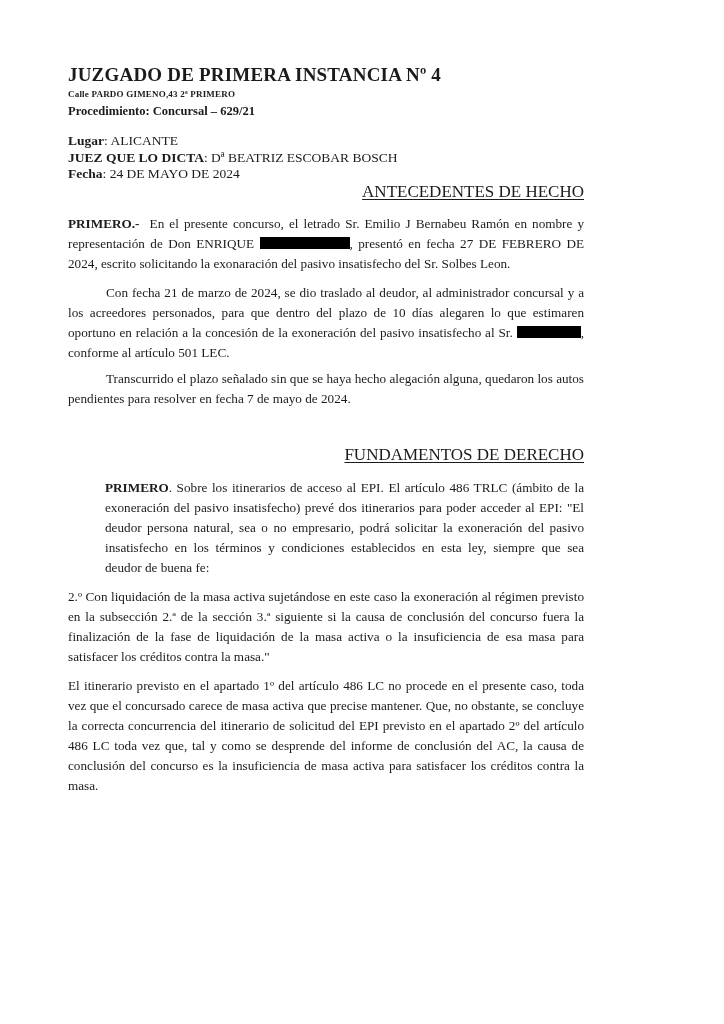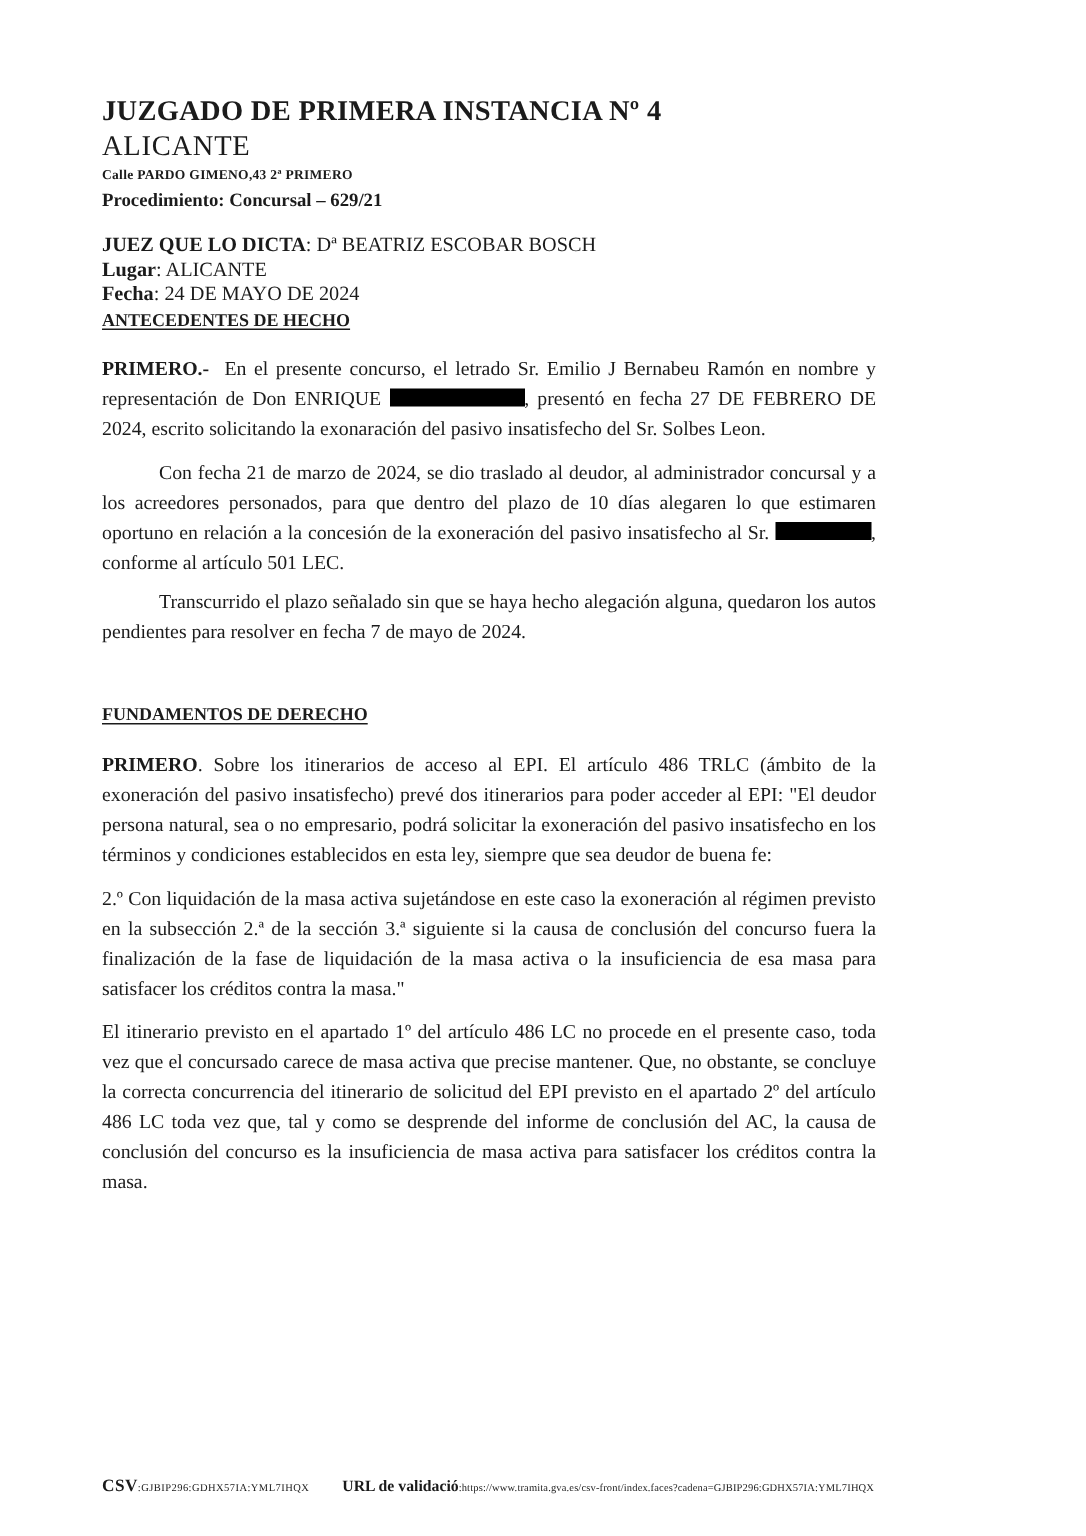--- a/index.html
+++ b/index.html
@@ -57,43 +57,43 @@
     text-decoration: underline;
     text-underline-offset: 3px;
   }
   .meta {
     margin-top: 14px;
     font-size: 13.5px;
     line-height: 16.5px;
   }
   .meta b { font-weight: bold; }
   .section-heading {
-    text-align: left;
-    font-size: 12px;
-    font-weight: bold;
+    text-align: right;
+    font-size: 17px;
+    font-weight: normal;
     line-height: 17px;
     margin: 0;
   }
   .section-heading .u {
     text-decoration: underline;
     text-underline-offset: 2px;
   }
   .sh-antecedentes { margin-top: 0px; }
   .sh-fundamentos { margin-top: 37px; }
   .para {
     font-size: 13.2px;
     line-height: 20px;
     text-align: justify;
     margin: 0;
   }
   .para b { font-weight: bold; }
   .mt-p1 { margin-top: 14px; }
   .mt-p  { margin-top: 9px; }
   .mt-p3 { margin-top: 6px; }
-  .mt-f1 { margin-top: 15px; }
+  .mt-f1 { margin-top: 15px; margin-left: 37px; }
   .mt-f  { margin-top: 9px; }
   .indent { text-indent: 38px; }
   .redaction {
     display: inline-block;
     background: #000000;
     height: 12px;
     vertical-align: -1px;
   }
   .redaction-1 { width: 90px; }
   .redaction-2 { width: 64px; }
@@ -126,29 +126,28 @@
   }
 </style>
 </head>
 <body>
 
 <div class="page">
   <div class="content">
 
     <div>
       <div class="court-name">JUZGADO DE PRIMERA INSTANCIA Nº 4</div>
-      <div class="city">ALICANTE</div>
       <div class="address">Calle PARDO GIMENO,43 2ª PRIMERO</div>
       <div class="procedure">Procedimiento: Concursal – 629/21</div>
     </div>
 
 
     <div class="meta">
+      <div><b>Lugar</b><span>: ALICANTE</span></div>
       <div><b>JUEZ QUE LO DICTA</b><span>: Dª BEATRIZ ESCOBAR BOSCH</span></div>
-      <div><b>Lugar</b><span>: ALICANTE</span></div>
       <div><b>Fecha</b><span>: 24 DE MAYO DE 2024</span></div>
     </div>
 
     <div class="section-heading sh-antecedentes"><span class="u">ANTECEDENTES DE HECHO</span></div>
 
     <p class="para mt-p1"><b>PRIMERO.-</b>&nbsp;
       <span>En el presente concurso, el letrado Sr. Emilio J Bernabeu Ramón en nombre y representación de Don ENRIQUE</span>
       <span class="redaction redaction-1"></span><span>, presentó en fecha 27 DE FEBRERO DE 2024, escrito solicitando la exonaración del pasivo insatisfecho del Sr. Solbes Leon.</span></p>
 
     <p class="para indent mt-p"><span>Con fecha 21 de marzo de 2024, se dio traslado al deudor, al administrador concursal y a los acreedores personados, para que dentro del plazo de 10 días alegaren lo que estimaren oportuno en relación a la concesión de la exoneración del pasivo insatisfecho al Sr.</span>
@@ -160,19 +159,13 @@
 
     <p class="para mt-f1"><b>PRIMERO</b><span>. Sobre los itinerarios de acceso al EPI. El artículo 486 TRLC (ámbito de la exoneración del pasivo insatisfecho) prevé dos itinerarios para poder acceder al EPI: "El deudor persona natural, sea o no empresario, podrá solicitar la exoneración del pasivo insatisfecho en los términos y condiciones establecidos en esta ley, siempre que sea deudor de buena fe:</span></p>
 
 
     <p class="para mt-f">2.º Con liquidación de la masa activa sujetándose en este caso la exoneración al régimen previsto en la subsección 2.ª de la sección 3.ª siguiente si la causa de conclusión del concurso fuera la finalización de la fase de liquidación de la masa activa o la insuficiencia de esa masa para satisfacer los créditos contra la masa."</p>
 
     <p class="para mt-f">El itinerario previsto en el apartado 1º del artículo 486 LC no procede en el presente caso, toda vez que el concursado carece de masa activa que precise mantener. Que, no obstante, se concluye la correcta concurrencia del itinerario de solicitud del EPI previsto en el apartado 2º del artículo 486 LC toda vez que, tal y como se desprende del informe de conclusión del AC, la causa de conclusión del concurso es la insuficiencia de masa activa para satisfacer los créditos contra la masa.</p>
 
   </div>
 
-  <div class="footer">
-    <span class="csv-label">CSV</span>
-      <span class="csv-value">:GJBIP296:GDHX57IA:YML7IHQX</span>
-    <span class="url-label">URL de validació</span>
-      <span class="url-value">:https://www.tramita.gva.es/csv-front/index.faces?cadena=GJBIP296:GDHX57IA:YML7IHQX</span>
-  </div>
 </div>
 
 </body></html>

